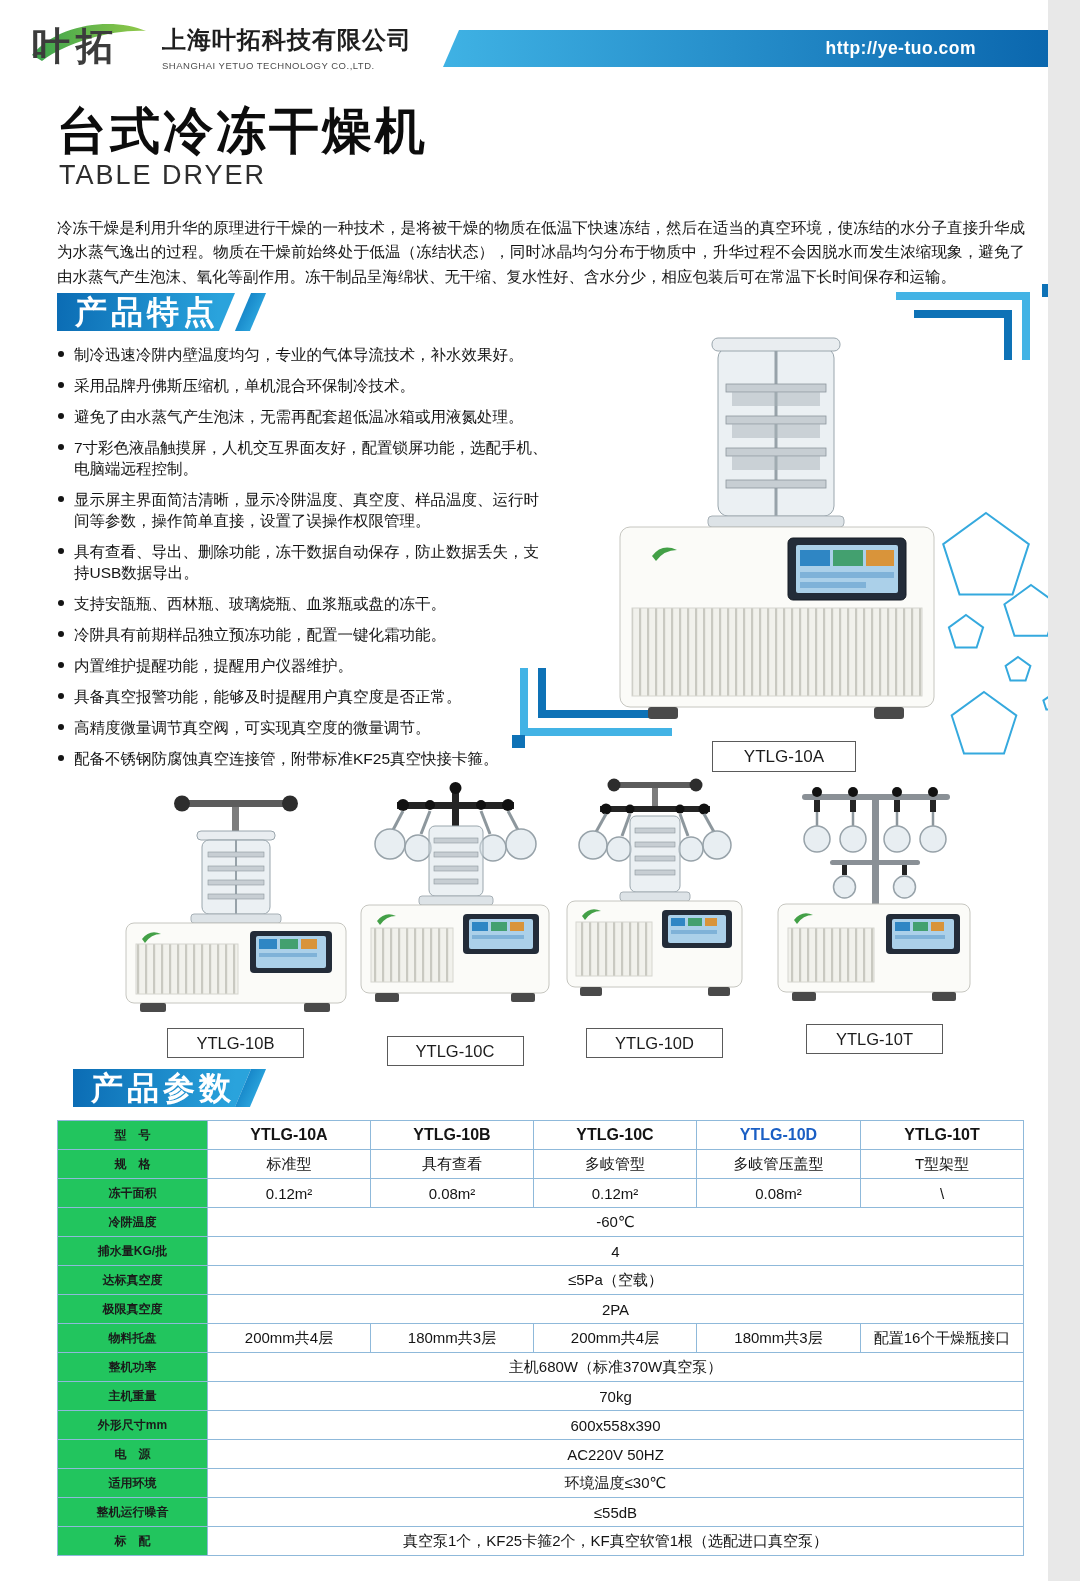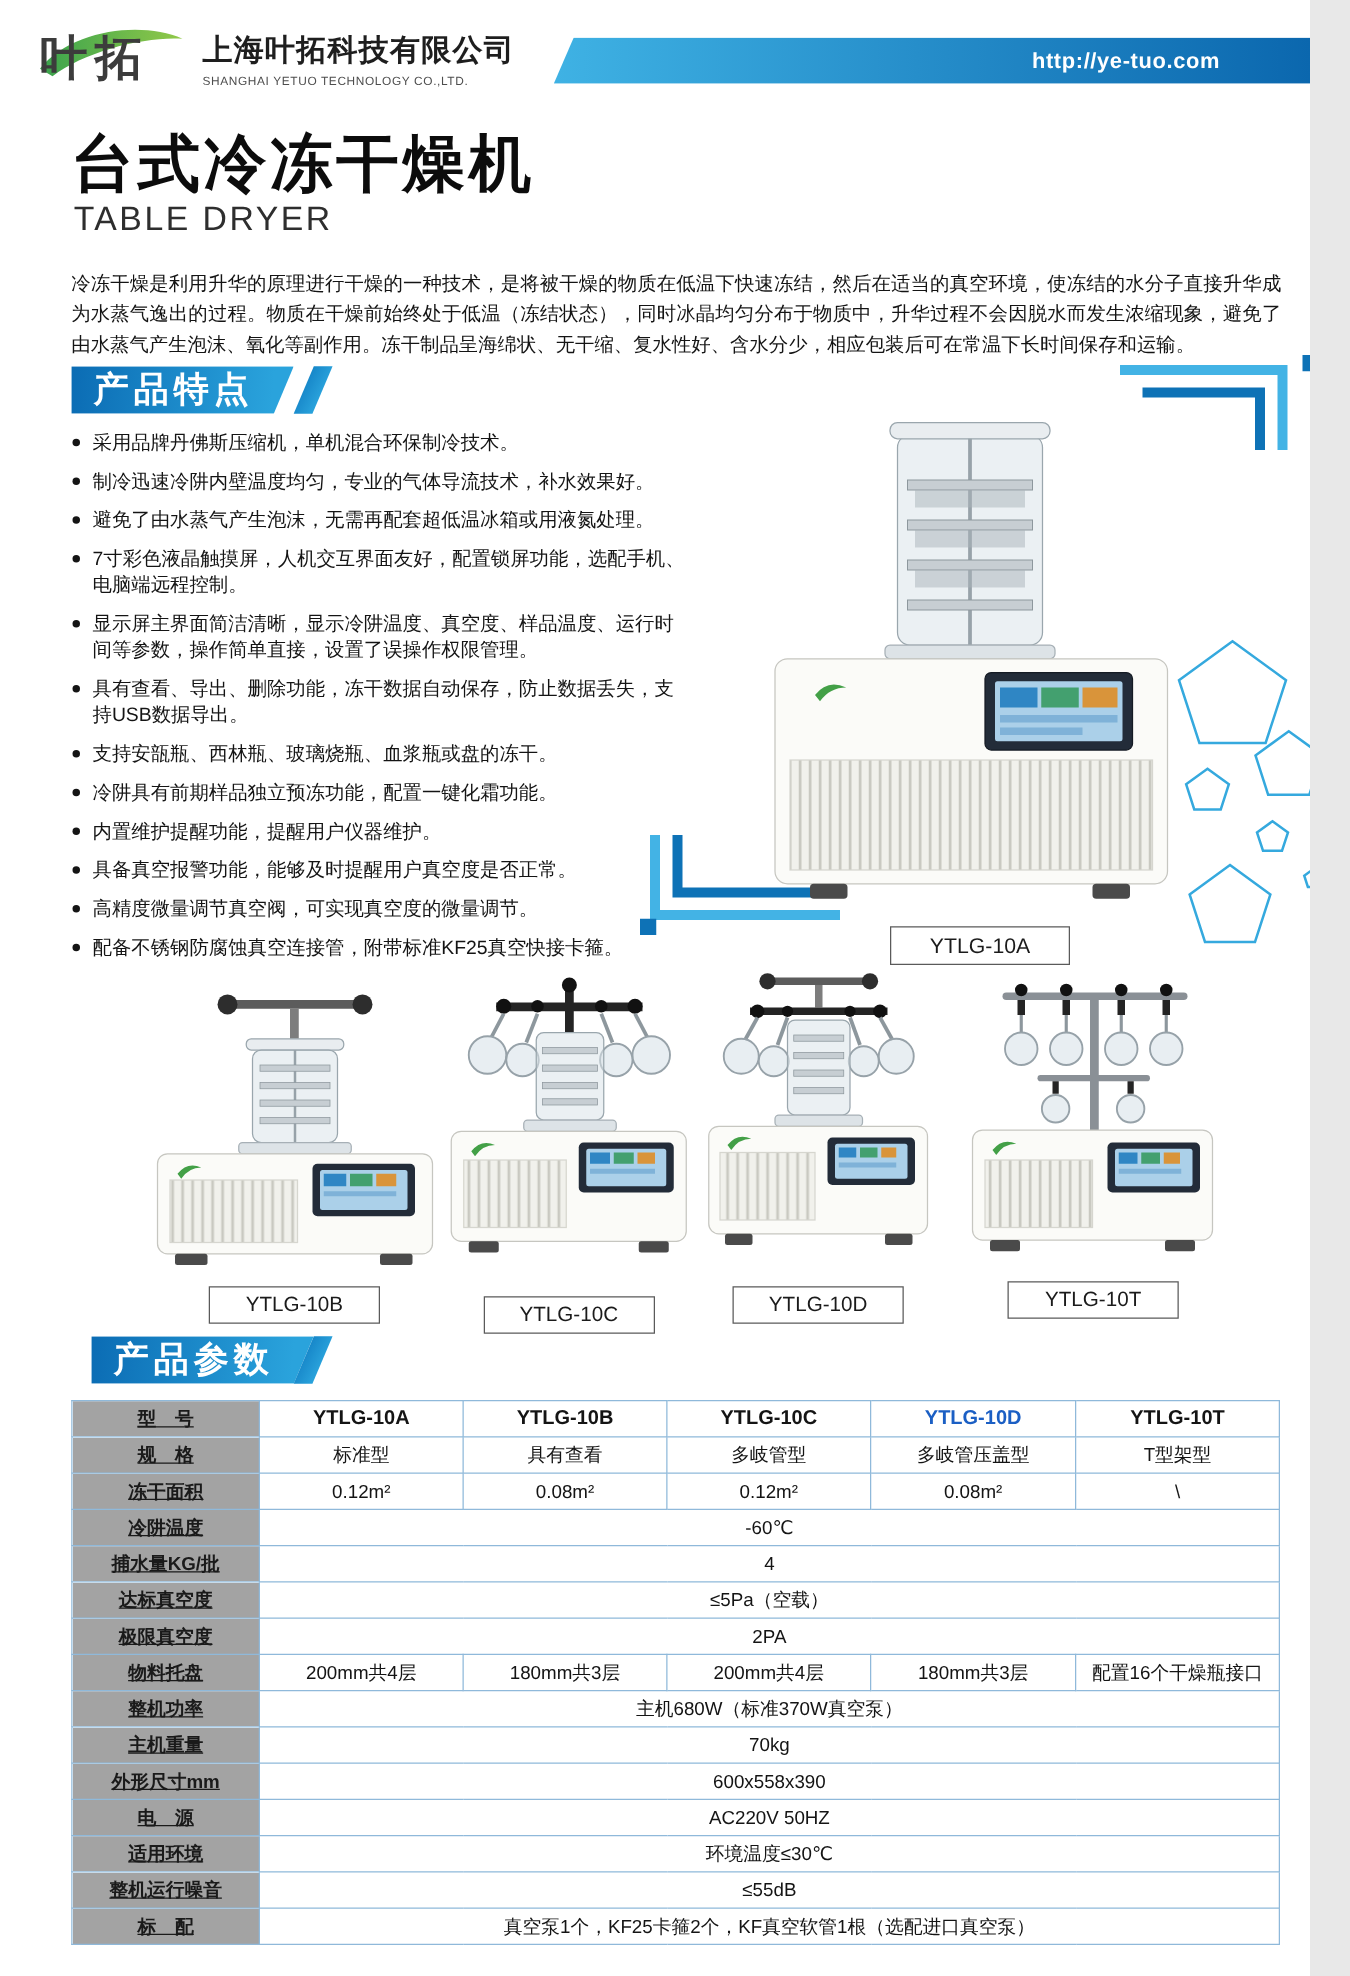--- a/index.html
+++ b/index.html
@@ -19,21 +19,21 @@
   .url-banner span{display:block;line-height:37px;text-align:right;padding-right:72px;
       color:#fff;font-size:17.5px;font-weight:bold;letter-spacing:0.5px;}
 
   
   .title-cn{position:absolute;left:57px;top:98px;font-size:50px;font-weight:bold;color:#0c0c0c;letter-spacing:3px;}
   .title-en{position:absolute;left:59px;top:160px;font-size:27px;color:#2e2e2e;letter-spacing:2px;}
   .intro{position:absolute;left:57px;top:200px;width:968px;font-size:15.5px;line-height:24.5px;
       color:#141414;text-align:justify;}
 
   
-  .banner{position:absolute;height:38px;width:178px;color:#fff;font-size:28px;font-weight:bold;
+  .banner{position:absolute;height:38px;width:178px;color:#fff;font-size:32px;font-weight:bold;
       letter-spacing:4px;line-height:38px;padding-left:18px;box-sizing:border-box;
       background:linear-gradient(95deg,#0b6cb4 0%,#2aa3dc 90%);
       clip-path:polygon(0 0,100% 0,calc(100% - 16px) 100%,0 100%);}
   .banner-stripe{position:absolute;width:15px;height:38px;background:linear-gradient(95deg,#1787c9,#2aa3dc);
       transform:skewX(-23deg);}
   .banner-features{left:57px;top:293px;}
   .stripe-features{left:243px;top:293px;}
   .banner-params{left:57px;top:1069px;margin-left:16px;}
   .stripe-params{left:243px;top:1069px;}
 
@@ -55,21 +55,21 @@
   .prod-c{left:355px;top:778px;width:200px;}
   .prod-d{left:562px;top:776px;width:185px;}
   .prod-t{left:772px;top:782px;width:205px;}
   .model-label{border:1px solid #5a5a5a;width:135px;height:28px;line-height:28px;text-align:center;
       font-size:16.5px;color:#1b1b1b;margin:6px auto 0;background:#fff;}
 
   
   .params-table{position:absolute;left:57px;top:1120px;border-collapse:collapse;table-layout:fixed;width:966px;}
   .params-table td{border:1px solid #8fb9da;height:28px;text-align:center;font-size:15px;color:#141414;
       padding:0 6px;overflow:hidden;white-space:nowrap;}
-  .params-table td.lbl{background:#a3a3a3;font-weight:bold;font-size:15px;color:#1a1a1a;text-decoration:underline;}
+  .params-table td.lbl{background:#22c55e;font-weight:bold;font-size:12px;color:#1a1a1a;}
   .params-table td.mdl{font-weight:bold;font-size:16px;}
   .params-table td.hl{color:#1b5fc4;}
 </style>
 </head>
 <body>
 
 <div class="page">
 
   <div class="logo">
     <svg width="128" height="60" viewBox="0 0 128 60">
@@ -92,22 +92,22 @@
   </div>
 
   <div class="title-cn">台式冷冻干燥机</div>
   <div class="title-en">TABLE DRYER</div>
   <p class="intro">冷冻干燥是利用升华的原理进行干燥的一种技术，是将被干燥的物质在低温下快速冻结，然后在适当的真空环境，使冻结的水分子直接升华成为水蒸气逸出的过程。物质在干燥前始终处于低温（冻结状态），同时冰晶均匀分布于物质中，升华过程不会因脱水而发生浓缩现象，避免了由水蒸气产生泡沫、氧化等副作用。冻干制品呈海绵状、无干缩、复水性好、含水分少，相应包装后可在常温下长时间保存和运输。</p>
 
   <div class="banner banner-features">产品特点</div>
   <div class="banner-stripe stripe-features"></div>
 
   <ul class="features">
+    <li>制冷迅速冷阱内壁温度均匀，专业的气体导流技术，补水效果好。</li>
     <li>采用品牌丹佛斯压缩机，单机混合环保制冷技术。</li>
-    <li>制冷迅速冷阱内壁温度均匀，专业的气体导流技术，补水效果好。</li>
     <li>避免了由水蒸气产生泡沫，无需再配套超低温冰箱或用液氮处理。</li>
     <li>7寸彩色液晶触摸屏，人机交互界面友好，配置锁屏功能，选配手机、电脑端远程控制。</li>
     <li>显示屏主界面简洁清晰，显示冷阱温度、真空度、样品温度、运行时间等参数，操作简单直接，设置了误操作权限管理。</li>
     <li>具有查看、导出、删除功能，冻干数据自动保存，防止数据丢失，支持USB数据导出。</li>
     <li>支持安瓿瓶、西林瓶、玻璃烧瓶、血浆瓶或盘的冻干。</li>
     <li>冷阱具有前期样品独立预冻功能，配置一键化霜功能。</li>
     <li>内置维护提醒功能，提醒用户仪器维护。</li>
     <li>具备真空报警功能，能够及时提醒用户真空度是否正常。</li>
     <li>高精度微量调节真空阀，可实现真空度的微量调节。</li>
     <li>配备不锈钢防腐蚀真空连接管，附带标准KF25真空快接卡箍。</li>

